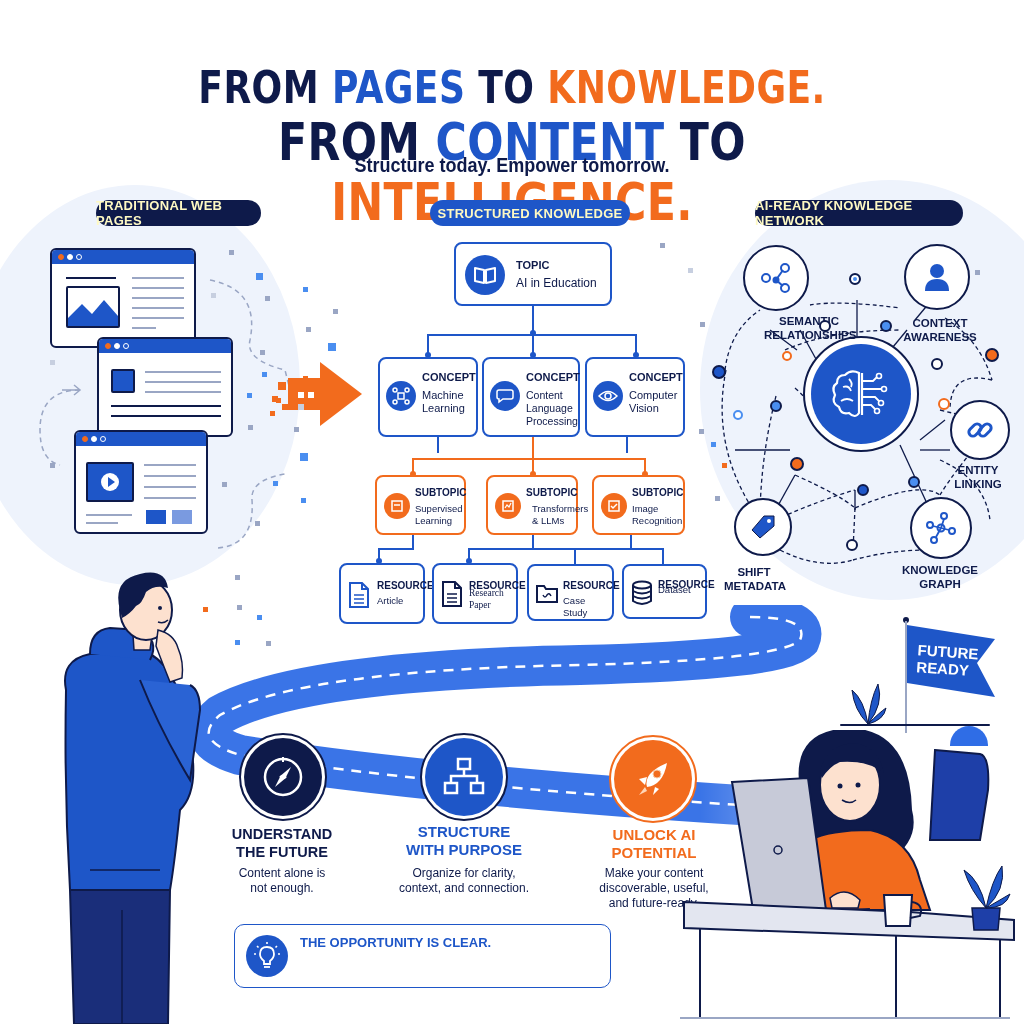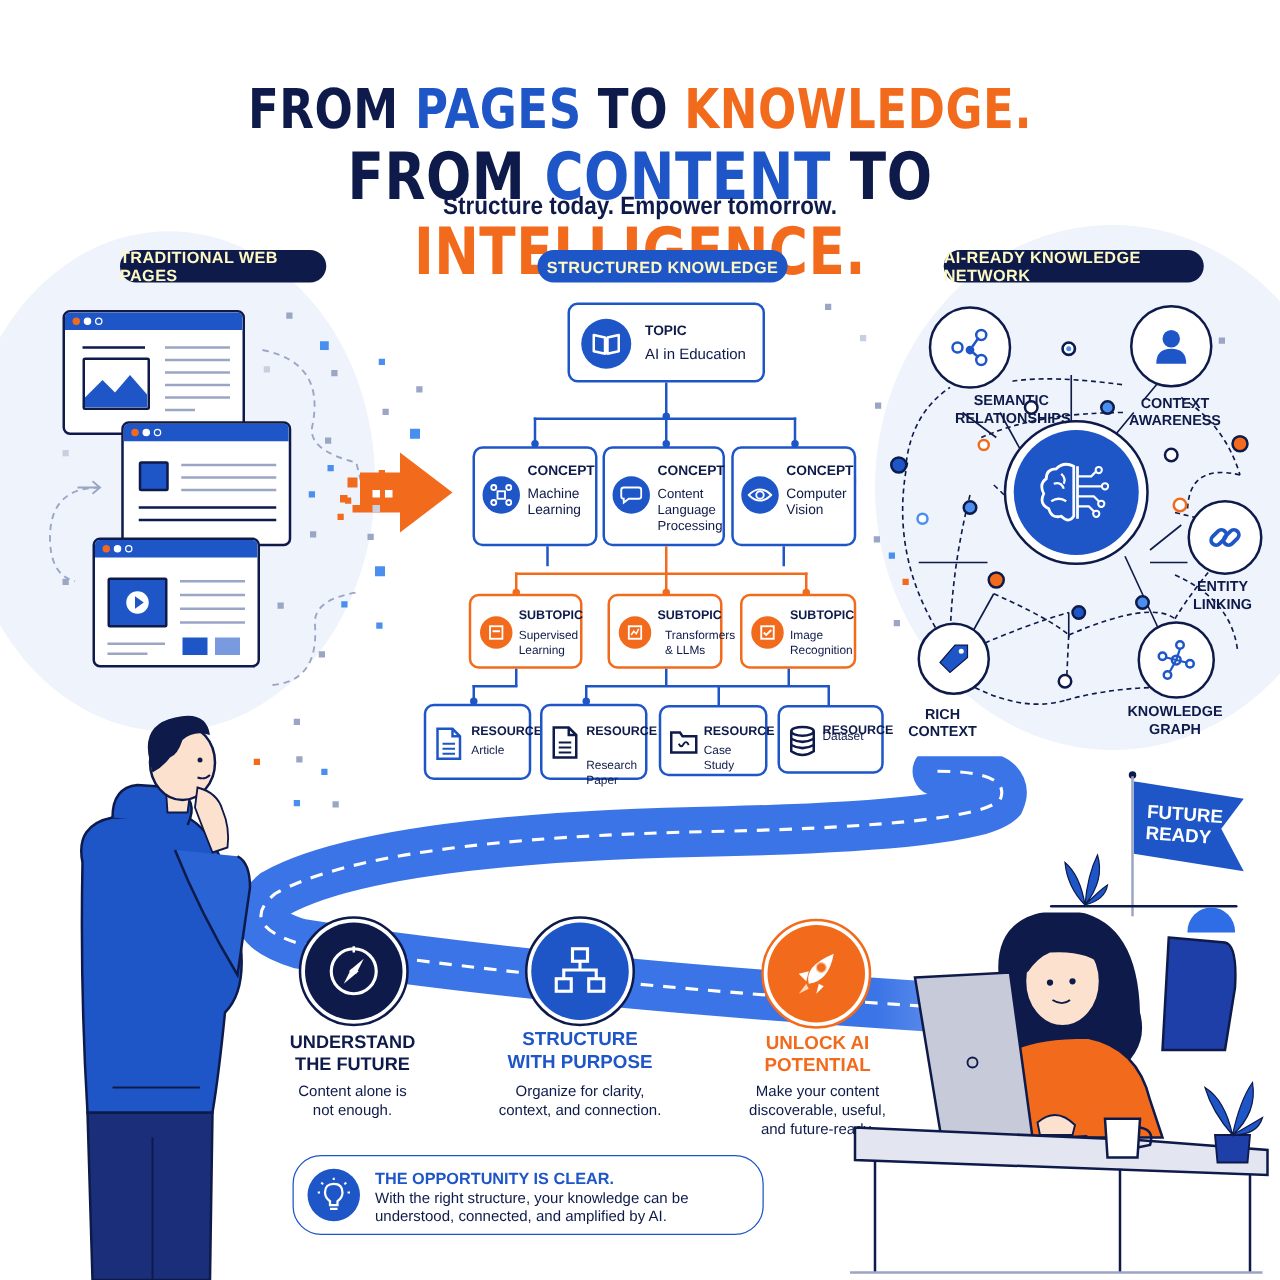--- a/index.html
+++ b/index.html
@@ -318,21 +318,21 @@
 </div>
 <div class="node res" style="left:432px; top:563px; width:86px; height:61px;">
   <svg class="abs" style="left:7px; top:15px;" width="22" height="28" viewBox="0 0 22 28">
       <path d="M2 2 H14 L20 8 V26 H2 Z" fill="none" stroke="#0e1a4a" stroke-width="2"></path>
       <path d="M14 2 V8 H20" fill="none" stroke="#0e1a4a" stroke-width="2"></path>
       <line x1="6" y1="14" x2="16" y2="14" stroke="#0e1a4a" stroke-width="1.5"></line>
       <line x1="6" y1="18" x2="16" y2="18" stroke="#0e1a4a" stroke-width="1.5"></line>
       <line x1="6" y1="22" x2="16" y2="22" stroke="#0e1a4a" stroke-width="1.5"></line>
     </svg>
   <div class="lbl" style="left:35px; top:15px;">RESOURCE</div>
-  <div class="txt" style="left:35px; top:42px; width:40px;">Research Paper</div>
+  <div class="txt" style="left:35px; top:22px; width:40px;font-family:Liberation Serif, serif;">Research Paper</div>
 </div>
 <div class="node res" style="left:527px; top:564px; width:87px; height:57px;">
   <svg class="abs" style="left:6px; top:16px;" width="24" height="22" viewBox="0 0 24 22">
       <path d="M2 4 H9 L11 7 H22 V20 H2 Z" fill="none" stroke="#0e1a4a" stroke-width="2"></path>
       <path d="M8 13 Q10 17 12 13 Q14 10 16 14" fill="none" stroke="#0e1a4a" stroke-width="1.5"></path>
     </svg>
   <div class="lbl" style="left:34px; top:14px;">RESOURCE</div>
   <div class="txt" style="left:34px; top:29px;">Case Study</div>
 </div>
 <div class="node res" style="left:622px; top:564px; width:85px; height:55px;">
@@ -438,21 +438,21 @@
     </svg>
 </div>
 <div class="netlabel" style="left:900px; top:563px; width:80px;">KNOWLEDGE GRAPH</div>
 
 <div class="netcircle" style="left:734px; top:498px; width:58px; height:58px;">
   <svg width="30" height="30" viewBox="0 0 30 30">
       <path d="M4 18 L16 4 H26 V14 L12 26 Z" fill="#1e56c8" stroke="#0e1a4a" stroke-width="1"></path>
       <circle cx="21" cy="9" r="2" fill="#fff"></circle>
     </svg>
 </div>
-<div class="netlabel" style="left:724px; top:565px; width:60px;">RICH CONTEXT</div>
+<div class="netlabel" style="left:724px; top:565px; width:60px;">SHIFT METADATA</div>
 
 <div class="ndot" style="left:849px; top:273px; width:12px; height:12px; background:#4a8ef0; box-shadow:0 0 0 2px #fff inset;"></div>
 <div class="ndot" style="left:819px; top:320px; width:12px; height:12px; background:#fff;"></div>
 <div class="ndot" style="left:880px; top:320px; width:12px; height:12px; background:#4a8ef0;"></div>
 <div class="ndot" style="left:782px; top:351px; width:10px; height:10px; background:#fff; border-color:#f26b1d;"></div>
 <div class="ndot" style="left:712px; top:365px; width:14px; height:14px; background:#1e56c8;"></div>
 <div class="ndot" style="left:931px; top:358px; width:12px; height:12px; background:#fff;"></div>
 <div class="ndot" style="left:985px; top:348px; width:14px; height:14px; background:#f26b1d;"></div>
 <div class="ndot" style="left:770px; top:400px; width:12px; height:12px; background:#4a8ef0;"></div>
 <div class="ndot" style="left:733px; top:410px; width:10px; height:10px; background:#fff; border-color:#4a8ef0;"></div>
@@ -521,34 +521,33 @@
         <path d="M18 32 Q 14 18 38 8 Q 34 30 18 32 Z" fill="#fff"></path>
         <circle cx="28" cy="19" r="4" fill="#f26b1d" stroke="#f9c9a6" stroke-width="1"></circle>
         <path d="M18 22 L 10 24 L 16 30 Z M 26 32 L 24 40 L 30 34 Z" fill="#fff"></path>
         <path d="M16 32 L 10 40 L 18 36 Z" fill="#ffd6b8"></path>
       </svg>
   </div>
 </div>
 <div class="step-title" style="left:594px; top:826px; width:120px; color:#f26b1d;">UNLOCK AI POTENTIAL</div>
 <div class="step-desc" style="left:594px; top:866px; width:120px;">Make your content discoverable, useful, and future-ready.</div>
 
-<div class="abs callout" style="left:234px; top:924px; width:377px; height:64px;border-radius:23px;">
+<div class="abs callout" style="left:234px; top:924px; width:377px; height:64px;">
   <div class="abs" style="left:11px; top:10px; width:42px; height:42px; border-radius:50%; background:#1e56c8; display:flex; align-items:center; justify-content:center;">
     <svg width="26" height="28" viewBox="0 0 26 28">
         <path d="M13 5 Q 20 5 20 12 Q 20 16 16 19 V22 H10 V19 Q 6 16 6 12 Q 6 5 13 5 Z" fill="none" stroke="#fff" stroke-width="1.8"></path>
         <line x1="10" y1="25" x2="16" y2="25" stroke="#fff" stroke-width="1.8"></line>
         <line x1="13" y1="0" x2="13" y2="2" stroke="#fff" stroke-width="1.6"></line>
         <line x1="3" y1="4" x2="4.5" y2="5.5" stroke="#fff" stroke-width="1.6"></line>
         <line x1="23" y1="4" x2="21.5" y2="5.5" stroke="#fff" stroke-width="1.6"></line>
         <line x1="0" y1="12" x2="2" y2="12" stroke="#fff" stroke-width="1.6"></line>
         <line x1="24" y1="12" x2="26" y2="12" stroke="#fff" stroke-width="1.6"></line>
       </svg>
   </div>
   <div class="abs callout-title" style="left:65px; top:10px;">THE OPPORTUNITY IS CLEAR.</div>
-  <div class="abs callout-text" style="left:65px; top:26px; width:306px;">With the right structure, your knowledge can be understood, connected, and amplified by AI.</div>
 </div>
 
 <div class="abs" style="left:895px; top:615px; width:110px; height:140px;">
   <div class="abs" style="left:8px; top:2px; width:6px; height:6px; border-radius:50%; background:#0e1a4a;"></div>
   <div class="abs" style="left:10px; top:6px; width:2px; height:112px; background:#9aa6c4;"></div>
   <svg class="abs" style="left:12px; top:10px;" width="92" height="74" viewBox="0 0 92 74">
       <polygon points="0,0 88,14 70,38 88,72 0,58" fill="#1e56c8"></polygon>
     </svg>
   <div class="abs" style="left:22px; top:28px; width:52px; color:#fff; font-weight:700; font-size:15px; line-height:17px; transform:rotate(4deg);">FUTURE READY</div>
 </div>

